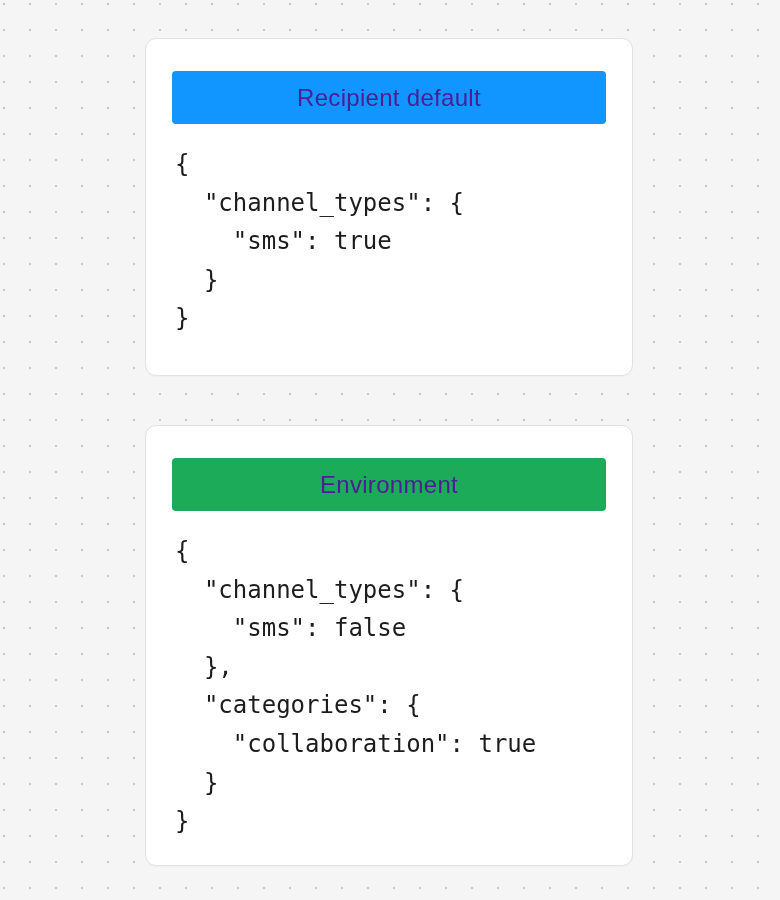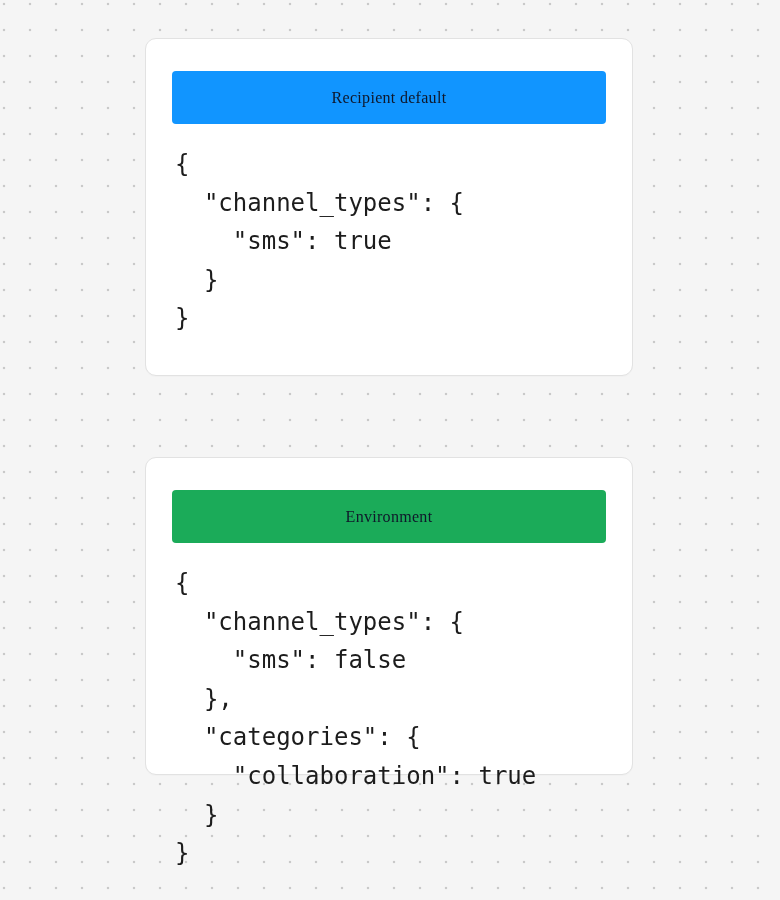--- a/index.html
+++ b/index.html
@@ -38,40 +38,39 @@
     box-shadow: 0 1px 1px rgba(0,0,0,0.02);
   }
 
   .card-recipient-default {
     top: 38px;
     height: 338px;
   }
 
   .card-environment {
     top: 425px;
-    height: 318px;
-    margin-top: 32px;
+    height: 441px;
   }
 
   .card-header {
     position: absolute;
     left: 26px;
     top: 32px;
     width: 434px;
     height: 53px;
     border-radius: 4px;
     display: flex;
     align-items: center;
     justify-content: center;
   }
 
   .card-header-label {
-    color: #0f172a;
-    font-family: Liberation Serif, serif;
-    font-size: 16px;
+    color: #4c1d95;
+    font-family: Liberation Sans, sans-serif;
+    font-size: 24px;
     line-height: 24px;
     letter-spacing: 0.3px;
     white-space: pre;
   }
 
   .header-blue { background-color: #1195ff; }
   .header-green { background-color: #1bab59; }
 
   .card-body {
     position: absolute;

